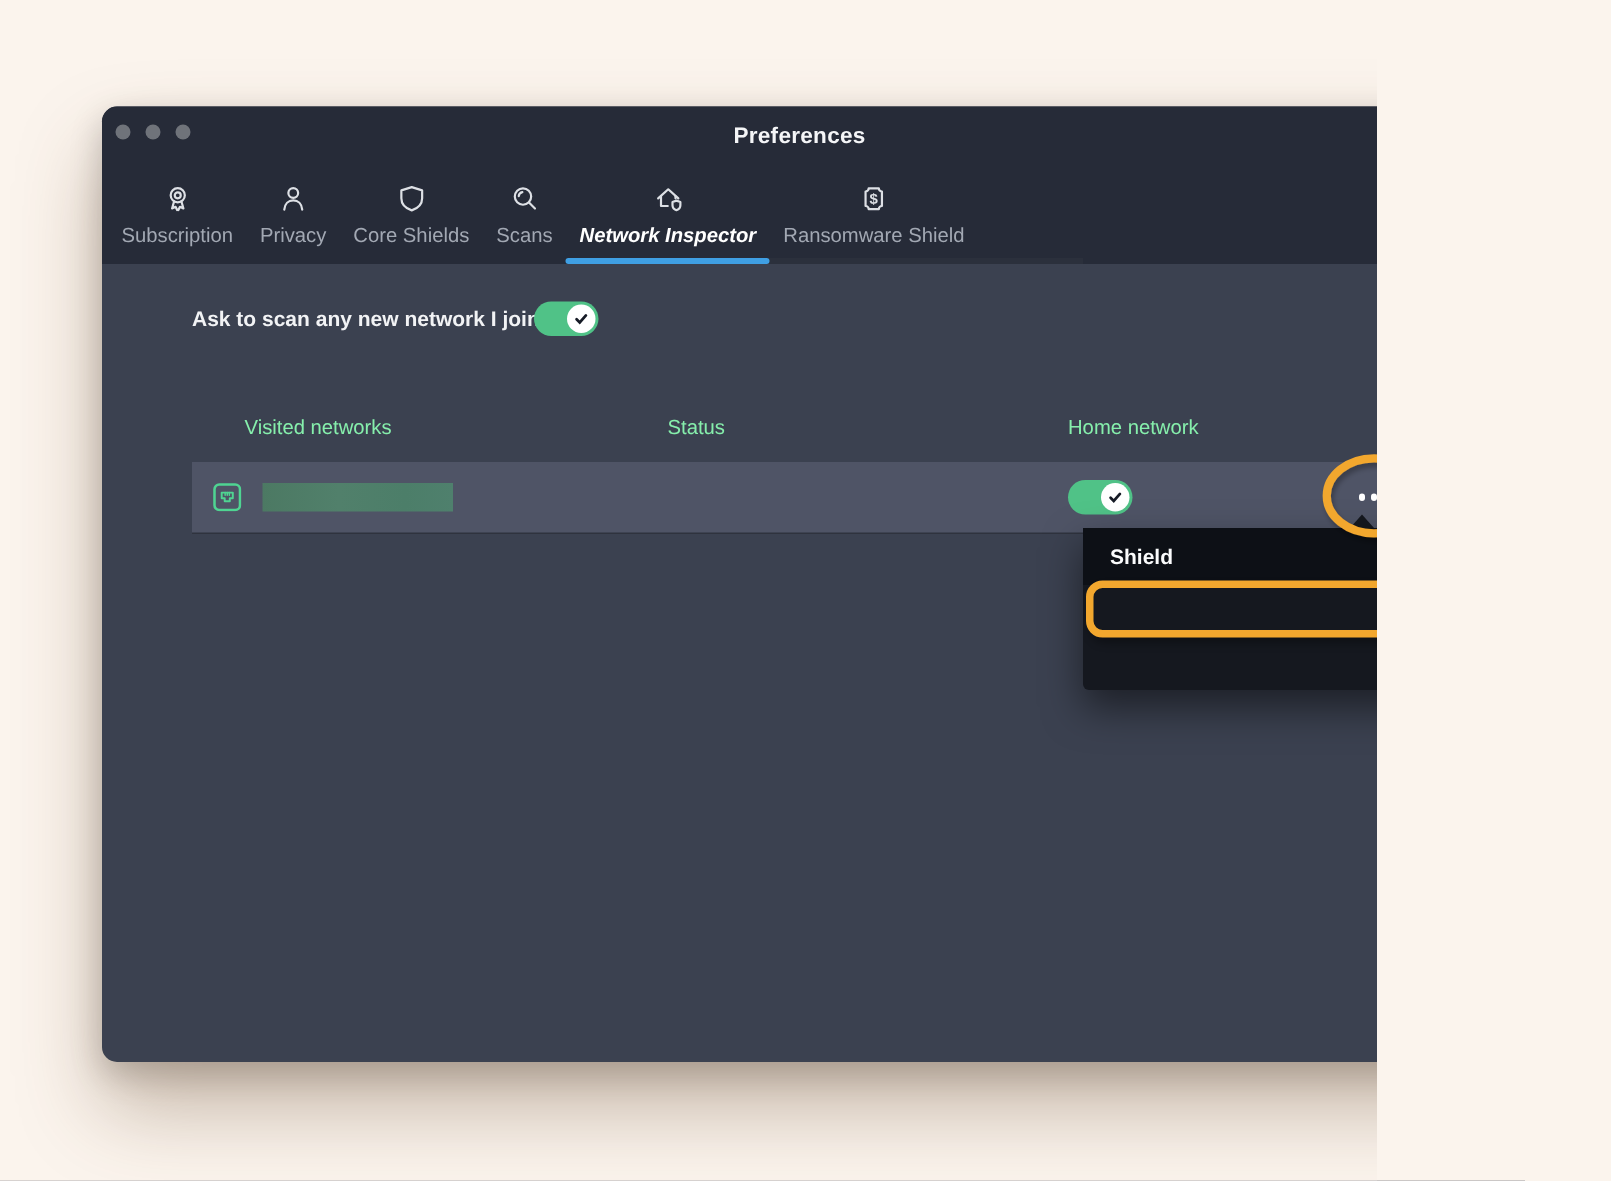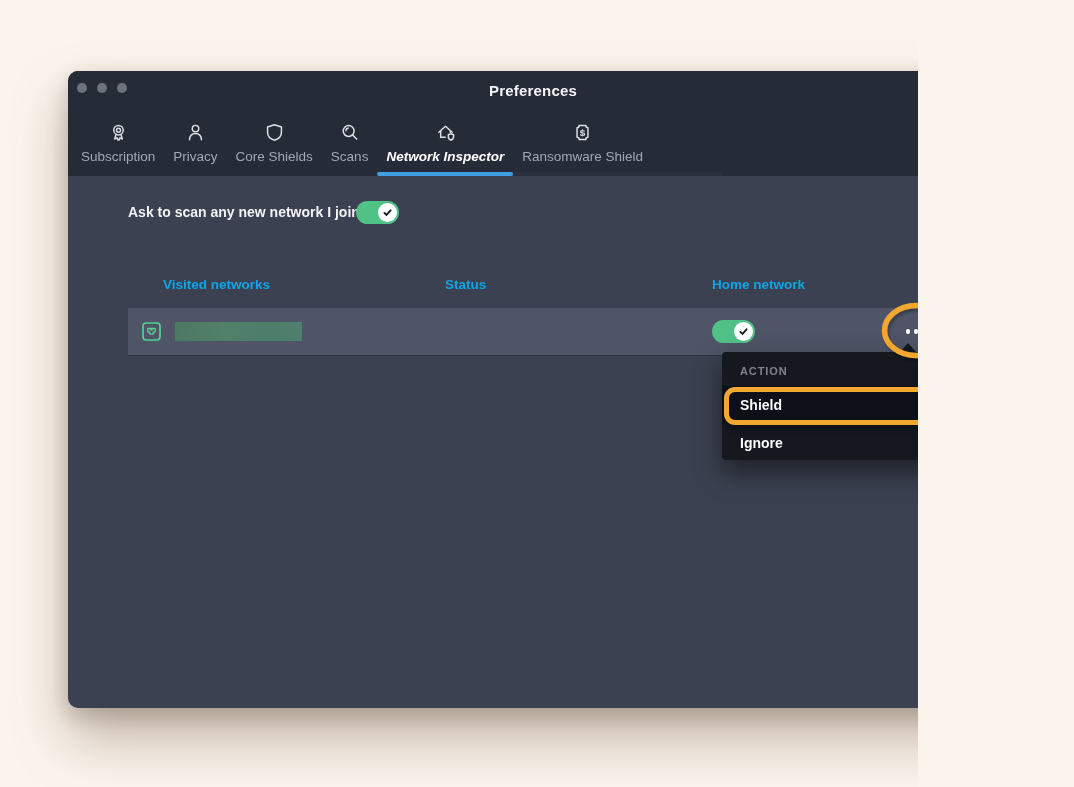--- a/index.html
+++ b/index.html
@@ -23,21 +23,21 @@
   .tab.active .tab-label{color:#FFFFFF;font-weight:700;font-style:italic;}
   .tab.active::after{content:"";position:absolute;left:0;right:0;bottom:0;height:4px;
                      background:#3F9FE3;border-radius:2px;}
   .iconline{stroke:#DDE0E5;stroke-width:1.4;fill:none;stroke-linecap:round;stroke-linejoin:round;}
   
   .scan-label{position:absolute;left:60px;top:133px;font-size:14px;font-weight:700;color:#F2F3F5;}
   .toggle{width:43px;height:23px;border-radius:12px;background:#50C287;position:absolute;}
   .toggle .knob{position:absolute;top:2px;right:2px;width:19px;height:19px;border-radius:50%;
                 background:#FFFFFF;display:flex;align-items:center;justify-content:center;}
   .toggle1{left:288px;top:130px;}
-  .th{position:absolute;top:206px;font-size:13.5px;font-weight:700;color:#0ea5e9;}
+  .th{position:absolute;top:206px;font-size:13.5px;font-weight:400;color:#86efac;}
   .th-visited{left:95px;} .th-status{left:377px;} .th-home{left:644px;}
   .row{position:absolute;left:60px;top:237px;width:812px;height:47px;background:#4F5466;
        box-shadow:0 1px 0 #2F333E;}
   .eth{position:absolute;left:14px;top:14px;}
   .redacted{position:absolute;left:47px;top:14px;width:127px;height:19px;
             background:linear-gradient(90deg,#4C7963 0%,#51806B 40%,#4C7E69 75%,#4F806D 100%);}
   .toggle2{left:584px;top:12px;}
   .more-btn{position:absolute;left:770px;top:10px;width:36px;height:27px;display:flex;
             align-items:center;justify-content:center;gap:3.5px;border:none;background:transparent;}
   .dot{width:4.5px;height:4.5px;border-radius:50%;background:#FFFFFF;}
@@ -172,23 +172,21 @@
       </div>
       <button class="more-btn">
         <span class="dot"></span>
         <span class="dot"></span>
         <span class="dot"></span>
       </button>
     </div>
 
     <div class="menu-caret"></div>
     <div class="menu">
-      <div class="menu-section">ACTION</div>
       <div class="menu-item hl">Shield</div>
-      <div class="menu-item">Ignore</div>
     </div>
 
     <div class="monitor-highlight"></div>
   </div>
 
   <svg class="annotations" viewBox="0 0 1074 787">
     <defs>
       <filter id="ann-sh" x="-30%" y="-30%" width="160%" height="160%">
         <feDropShadow dx="1.5" dy="3" stdDeviation="1.6" flood-color="#000000" flood-opacity="0.28"></feDropShadow>
       </filter>

